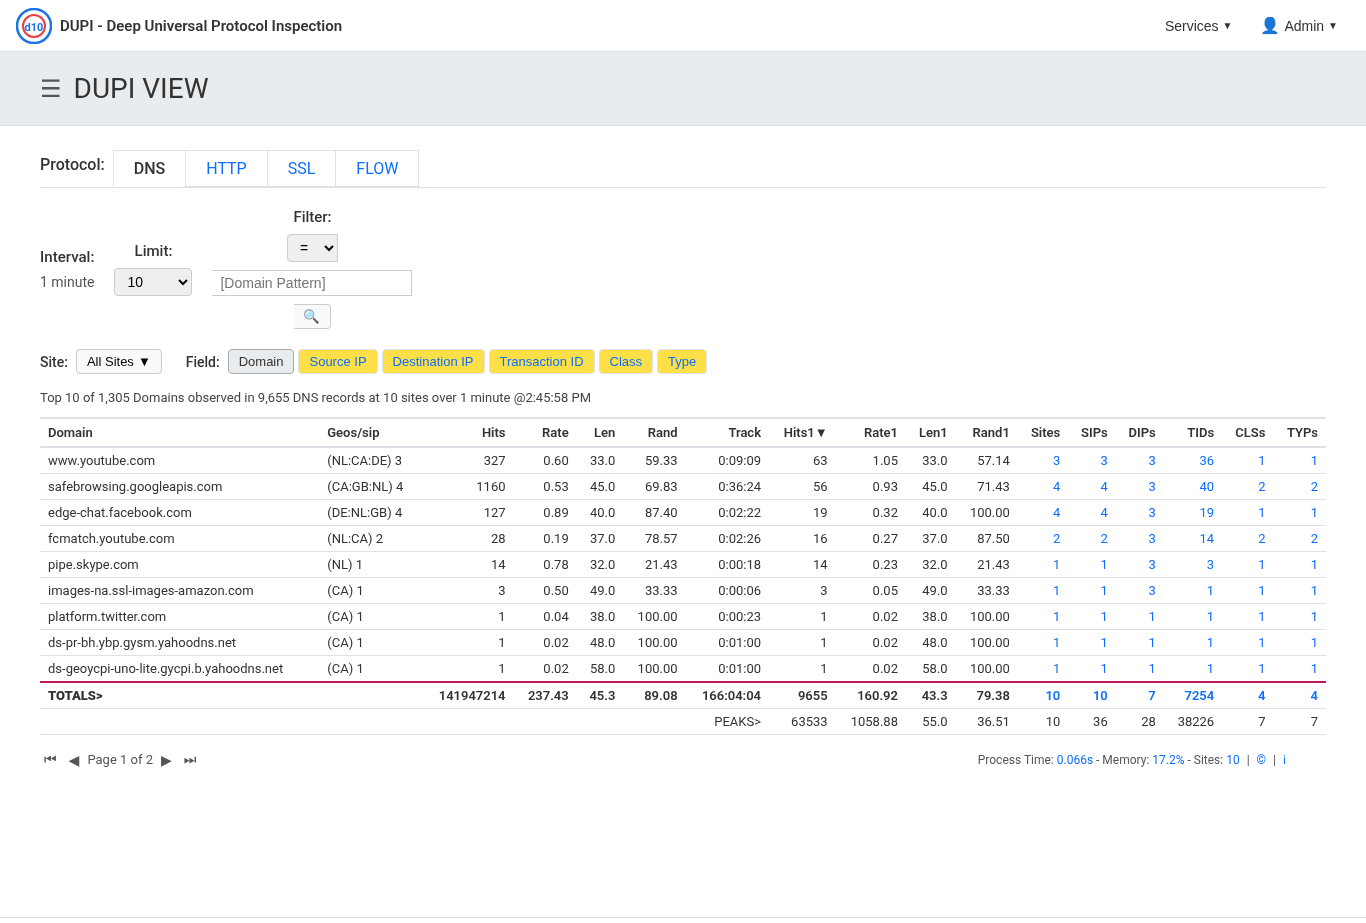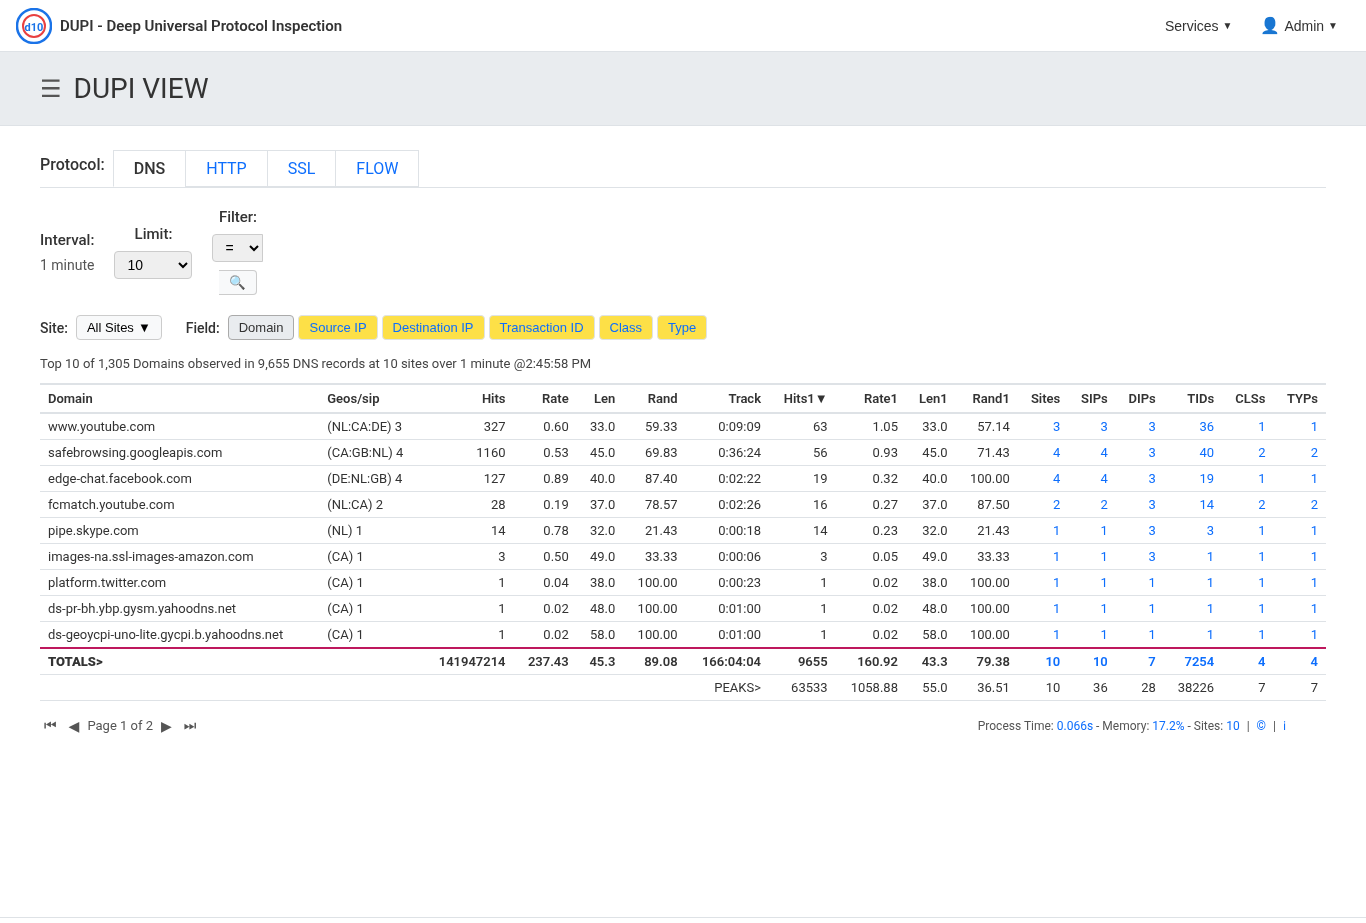--- a/index.html
+++ b/index.html
@@ -129,20 +129,21 @@
         <option>100</option>
       </select>
     </div>
     <div class="control-group">
       <span class="control-label">Filter:</span>
       <select class="filter-select">
         <option>=</option>
         <option>!=</option>
         <option>~</option>
       </select>
+      <input type="text" class="filter-input" placeholder="[Domain Pattern]" style="">
       <button class="search-btn">
         <span>🔍</span>
       </button>
     </div>
   </div>
 
   <div class="field-row">
     <span class="field-label">Site:</span>
     <button class="site-btn">
       <span>All Sites</span>

